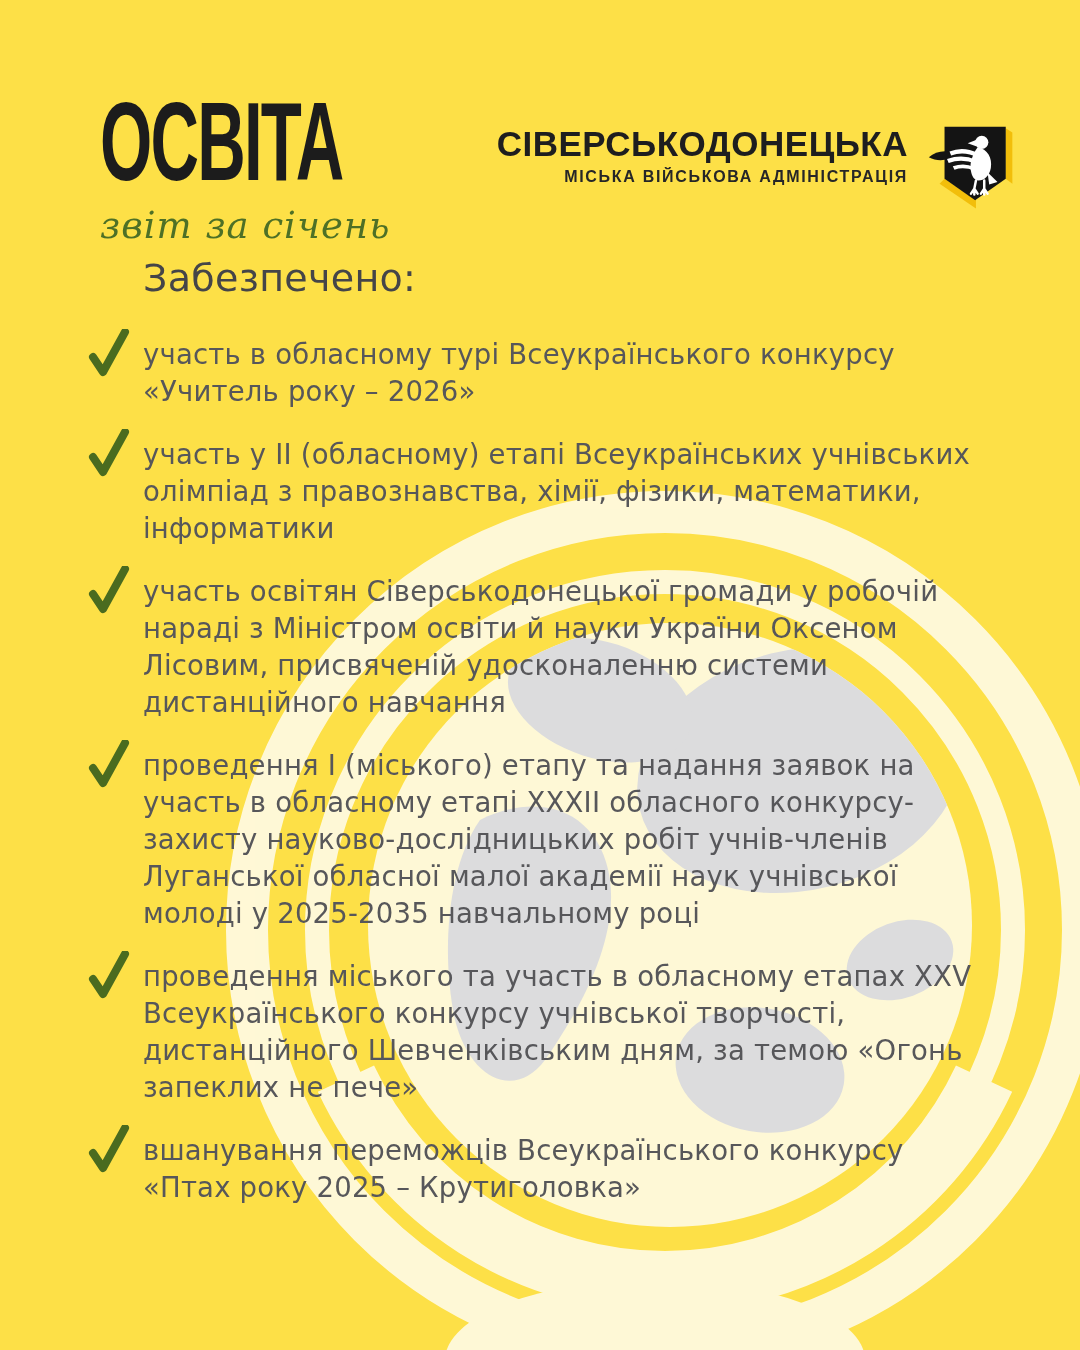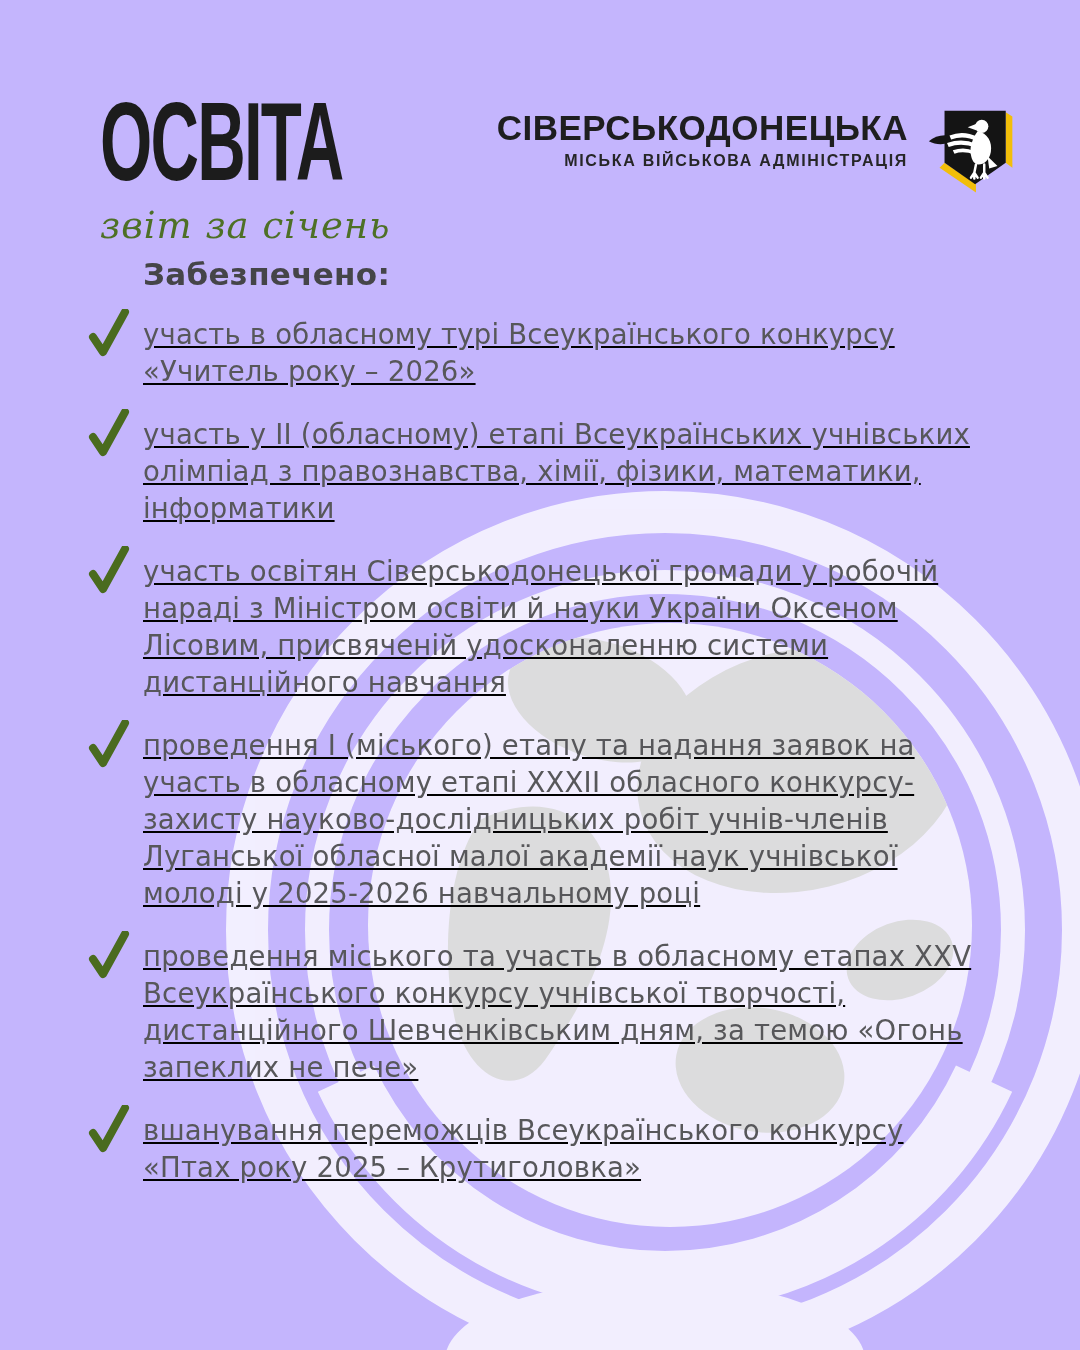--- a/index.html
+++ b/index.html
@@ -1,18 +1,18 @@
 <!DOCTYPE html>
 <html lang="uk"><head>
 <meta charset="utf-8">
 <style>
   html,body { margin:0; padding:0; background:#b9b9bb; }
   .canvas {
     position:relative; width:1080px; height:1350px; margin:0 auto;
-    background:#c4b5fd; overflow:hidden;
+    background:#fde047; overflow:hidden;
     font-family:"DejaVu Sans", sans-serif;
   }
 
   
   .watermark { position:absolute; inset:0; z-index:0; pointer-events:none; }
 
   
   .header {
     position:absolute; top:90px; left:100px; right:66px; z-index:1;
     display:flex; justify-content:space-between; align-items:flex-start;
@@ -25,40 +25,40 @@
     color:#1c1c1c;
     transform:scaleX(.60); transform-origin:left top;
   }
   .page-subtitle {
     margin-top:14px;
     font-family:"DejaVu Serif", serif; font-style:italic;
     font-size:37px; line-height:1; letter-spacing:1px;
     color:#4e7026; white-space:nowrap;
   }
 
-  .logo-block { display:flex; align-items:flex-start; gap:20px; margin-top:12px; }
+  .logo-block { display:flex; align-items:flex-start; gap:20px; margin-top:28px; }
   .logo-text { text-align:right; padding-top:8px; }
   .org-name {
     font-family:"Liberation Sans", sans-serif; font-weight:700;
     font-size:35px; line-height:1; letter-spacing:.5px; color:#1e1e1f;
   }
   .org-sub {
     margin-top:8px;
     font-family:Liberation Sans, sans-serif; font-weight:600;
     font-size:16px; line-height:1; letter-spacing:1.7px; color:#262627;
   }
   .emblem { width:86px; height:100px; flex:0 0 86px; }
 
   
   .main { position:absolute; top:256px; left:88px; width:912px; z-index:1; }
   .section-heading {
-    margin:0 0 24px 55px;
-    font-size:31px; font-weight:700; letter-spacing:.3px; color:#454548;
+    margin:0 0 36px 55px;
+    font-size:38px; font-weight:400; letter-spacing:.3px; color:#454548;
   }
-  .bullet-list { list-style:none; margin:0; padding:0;text-decoration:underline; }
+  .bullet-list { list-style:none; margin:0; padding:0; }
   .bullet-item { display:flex; align-items:flex-start; gap:13px; margin-bottom:26px; }
   .check { flex:0 0 42px; margin-top:-7px; }
   .check svg { width:42px; height:48px; display:block; }
   .bullet-text {
     font-size:27.5px; line-height:37px; letter-spacing:.2px; color:#57575a;
   }
 </style>
 </head>
 <body>
 
@@ -158,21 +158,21 @@
             </svg>
         </span>
         <span class="bullet-text">участь освітян Сіверськодонецької громади у робочій нараді з Міністром освіти й науки України Оксеном Лісовим, присвяченій удосконаленню системи дистанційного навчання</span>
       </li>
       <li class="bullet-item">
         <span class="check">
           <svg viewBox="0 0 40 48">
               <path d="M4 28 L14 43 L36 3" fill="none" stroke="#4a6b1f" stroke-width="8" stroke-linecap="round" stroke-linejoin="round"></path>
             </svg>
         </span>
-        <span class="bullet-text">проведення I (міського) етапу та надання заявок на участь в обласному етапі XXXII обласного конкурсу-захисту науково-дослідницьких робіт учнів-членів Луганської обласної малої академії наук учнівської молоді у 2025-2026 навчальному році</span>
+        <span class="bullet-text">проведення I (міського) етапу та надання заявок на участь в обласному етапі XXXII обласного конкурсу-захисту науково-дослідницьких робіт учнів-членів Луганської обласної малої академії наук учнівської молоді у 2025-2035 навчальному році</span>
       </li>
       <li class="bullet-item">
         <span class="check">
           <svg viewBox="0 0 40 48">
               <path d="M4 28 L14 43 L36 3" fill="none" stroke="#4a6b1f" stroke-width="8" stroke-linecap="round" stroke-linejoin="round"></path>
             </svg>
         </span>
         <span class="bullet-text">проведення міського та участь в обласному етапах XXV Всеукраїнського конкурсу учнівської творчості, дистанційного Шевченківським дням, за темою «Огонь запеклих не пече»</span>
       </li>
       <li class="bullet-item">

